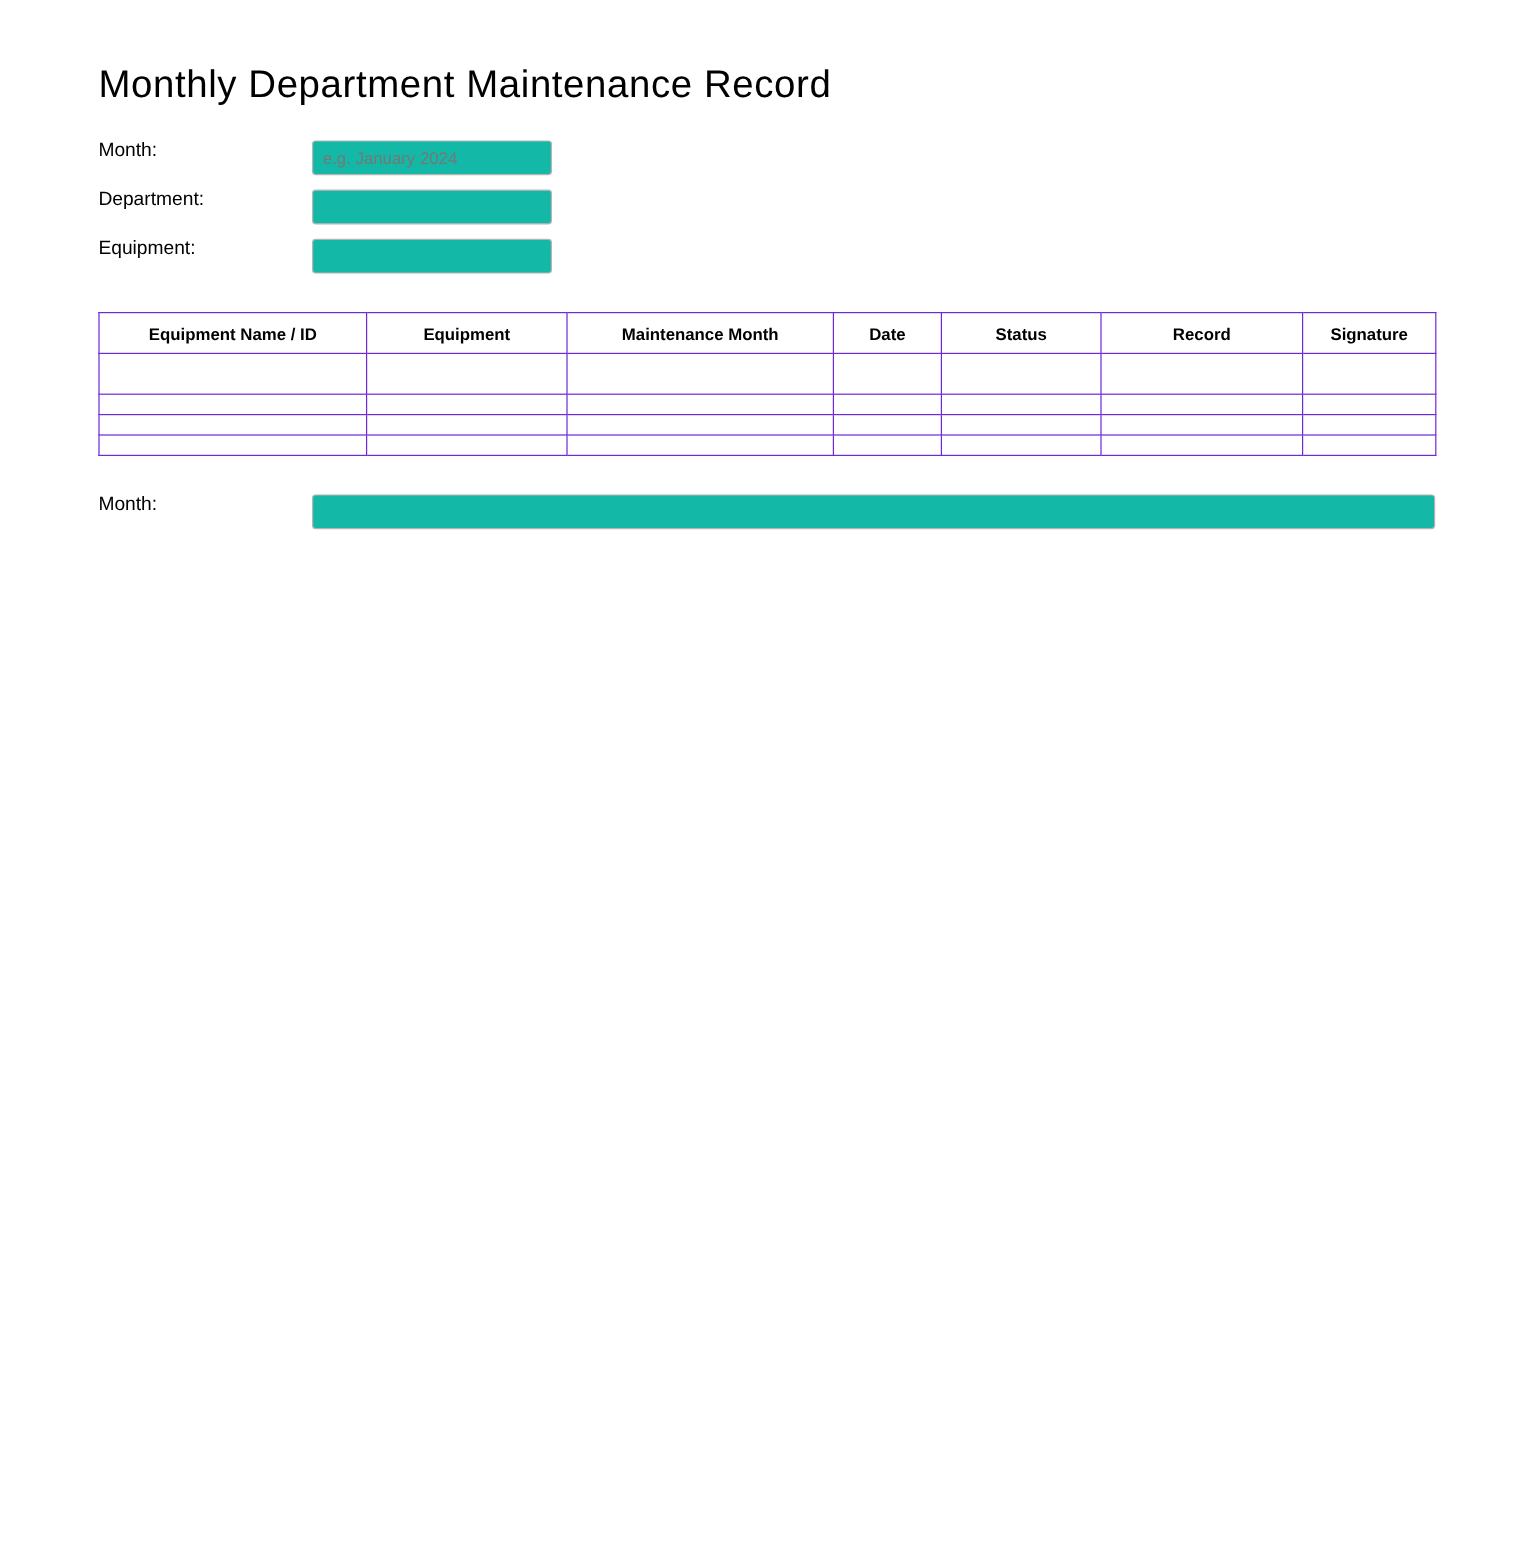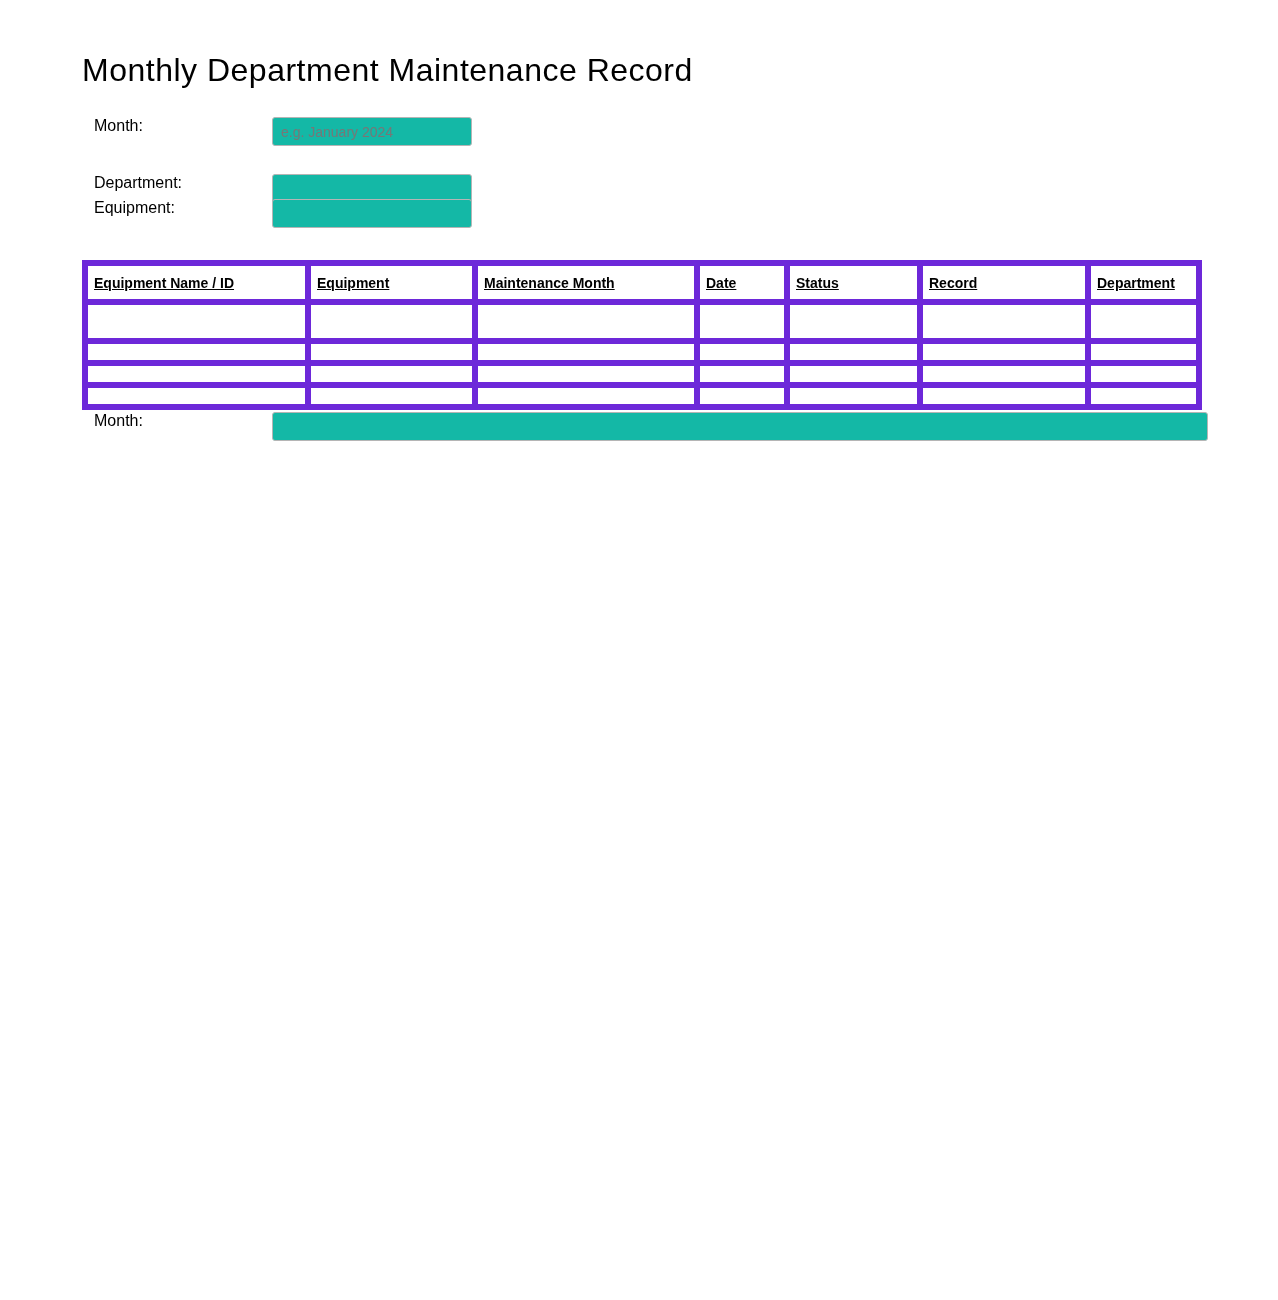--- a/index.html
+++ b/index.html
@@ -26,21 +26,21 @@
       top: 50px;
       left: 0;
       font-size: 32px;
       font-weight: normal;
       letter-spacing: 0.5px;
       line-height: 40px;
       white-space: nowrap;
     }
     .field-row {
       position: absolute;
-      left: 12px;
+      left: 0;
       height: 29px;
       width: 1114px;
     }
     .field-label {
       position: absolute;
       left: 0;
       top: 0;
       font-size: 16px;
       line-height: 18px;
     }
@@ -68,25 +68,24 @@
     }
     table {
       position: absolute;
       left: 0;
       top: 260px;
       width: 1114px;
       border-collapse: collapse;
       table-layout: fixed;
     }
     th, td {
-      border: 6px solid #6d28d9;
+      border: 1px solid #6d28d9;
       padding: 0 6px;
-      text-align: left;
+      text-align: center;
       font-size: 14px;
-      text-decoration: underline;
     }
     th {
       height: 33px;
       font-weight: bold;
       vertical-align: middle;
     }
     td {
       height: 16px;
       padding: 0;
     }
@@ -98,21 +97,21 @@
 <body>
 
 <div class="page">
   <h1>Monthly Department Maintenance Record</h1>
 
   <div class="field-row" style="top:117px;">
     <label class="field-label" style="top:0px;">Month:</label>
     <input class="field-input" type="text" placeholder="e.g. January 2024" style="">
   </div>
 
-  <div class="field-row" style="top:158px;margin-top:16px;">
+  <div class="field-row" style="top:158px;">
     <label class="field-label">Department:</label>
     <input class="field-input" type="text" placeholder="" style="">
   </div>
 
   <div class="field-row" style="top:199px;">
     <label class="field-label">Equipment:</label>
     <input class="field-input" type="text" placeholder="" style="">
   </div>
 
   <table>
@@ -126,21 +125,21 @@
       <col style="width:111px">
     </colgroup>
     <thead>
       <tr>
         <th>Equipment Name / ID</th>
         <th>Equipment</th>
         <th>Maintenance Month</th>
         <th>Date</th>
         <th>Status</th>
         <th>Record</th>
-        <th>Department</th>
+        <th>Signature</th>
       </tr>
     </thead>
     <tbody>
       <tr class="first-row">
         <td></td>
         <td></td>
         <td></td>
         <td></td>
         <td></td>
         <td></td>

